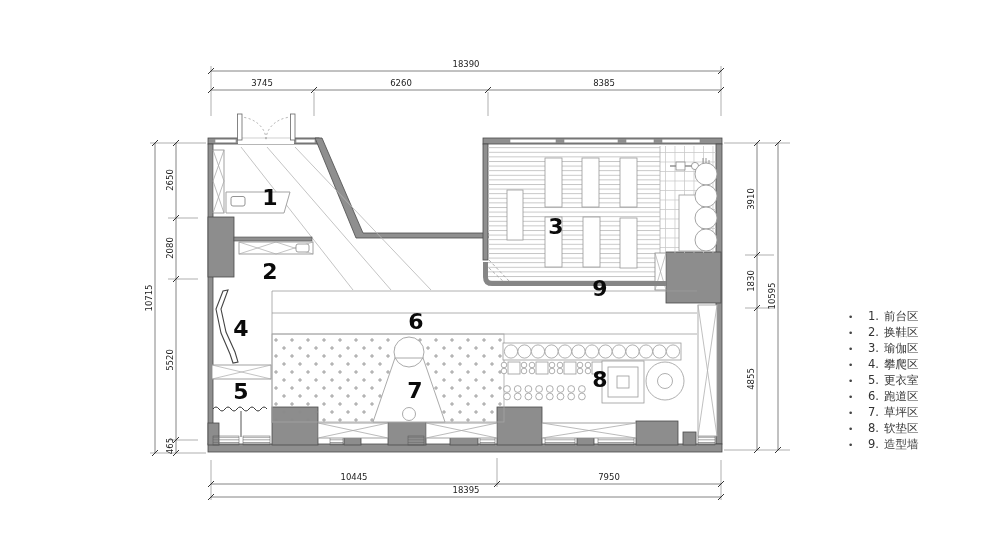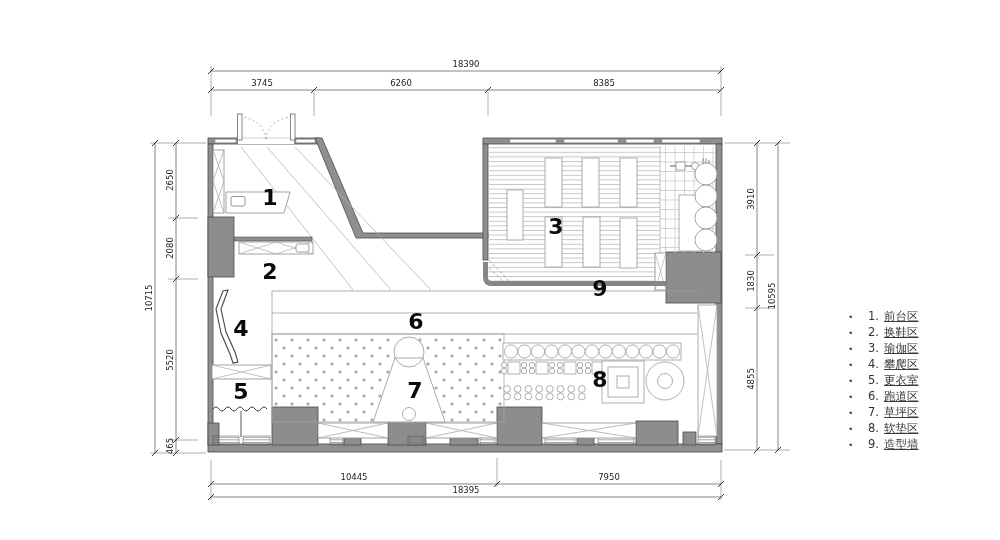--- a/index.html
+++ b/index.html
@@ -5,21 +5,21 @@
   html,body{margin:0;padding:0;background:#fff;}
   #stage{position:relative;width:1000px;height:540px;background:#ffffff;overflow:hidden;
          font-family:"DejaVu Sans","Liberation Sans",sans-serif;}
   svg text{font-family:"DejaVu Sans","Liberation Sans",sans-serif;}
   .dimtxt{font-size:8.5px;fill:#222;}
   .areatxt{font-size:22px;font-weight:bold;fill:#0a0a0a;}
   .legend{position:absolute;left:848px;top:309px;color:#3a3a3a;font-size:11.5px;line-height:15px;}
   .legend .row{display:flex;align-items:baseline;white-space:nowrap;}
   .legend .bullet{width:14px;font-size:9px;color:#444;}
   .legend .num{width:17px;text-align:right;margin-right:5px;color:#333;}
-  .legend .lbl{color:#3a3a3a;text-decoration:underline;}
+  .legend .lbl{color:#3a3a3a;}
 </style>
 </head>
 <body>
 
 <div id="stage">
 
 <svg width="1000" height="540" viewBox="0 0 1000 540">
   <defs>
     <pattern id="dots" width="16" height="16" patternUnits="userSpaceOnUse">
       <path d="M2,4 h4 M4,2 v4 M10,12 h4 M12,10 v4" stroke="#8a8a8a" stroke-width="0.8" fill="none"></path>

